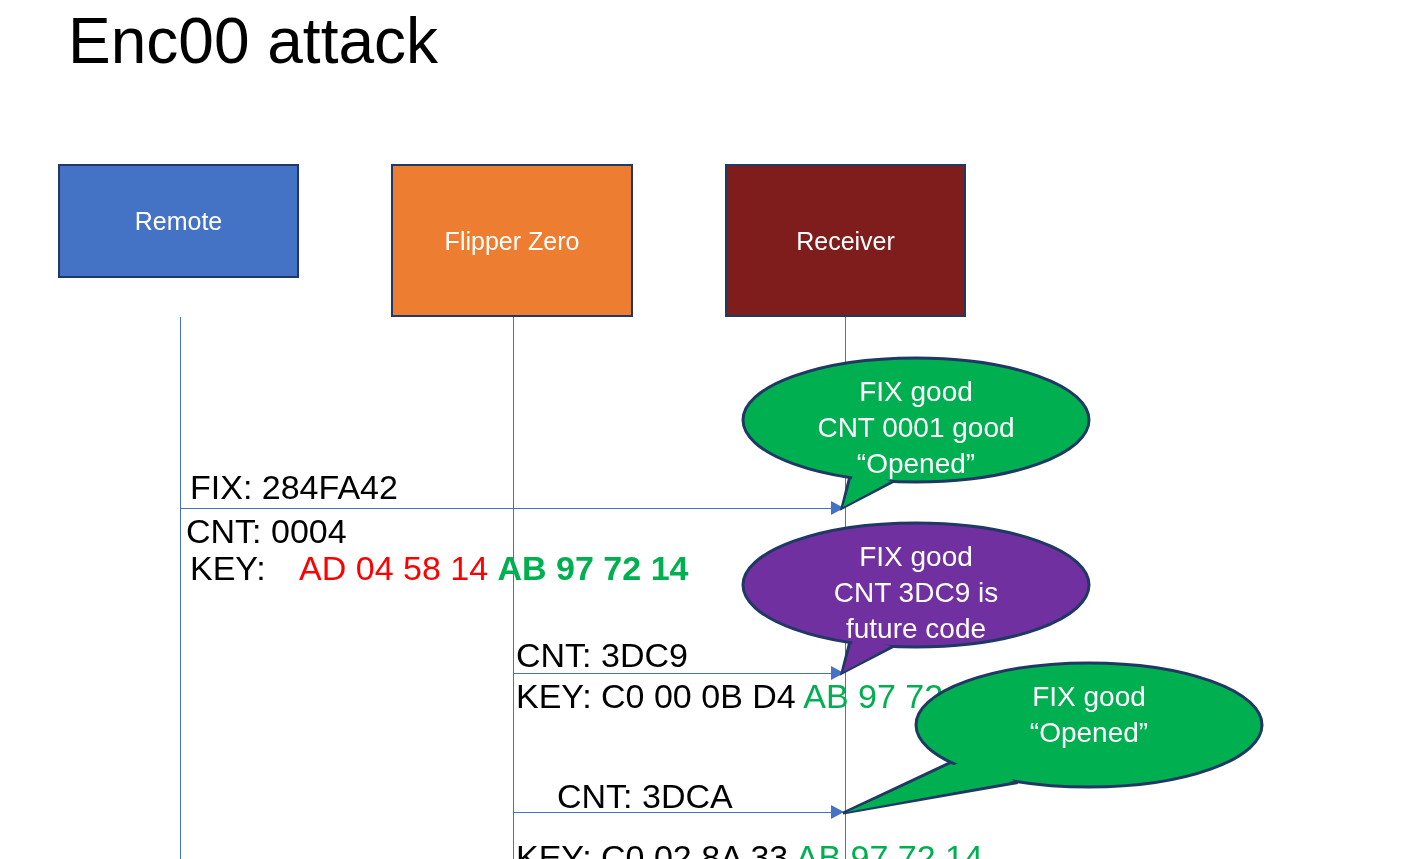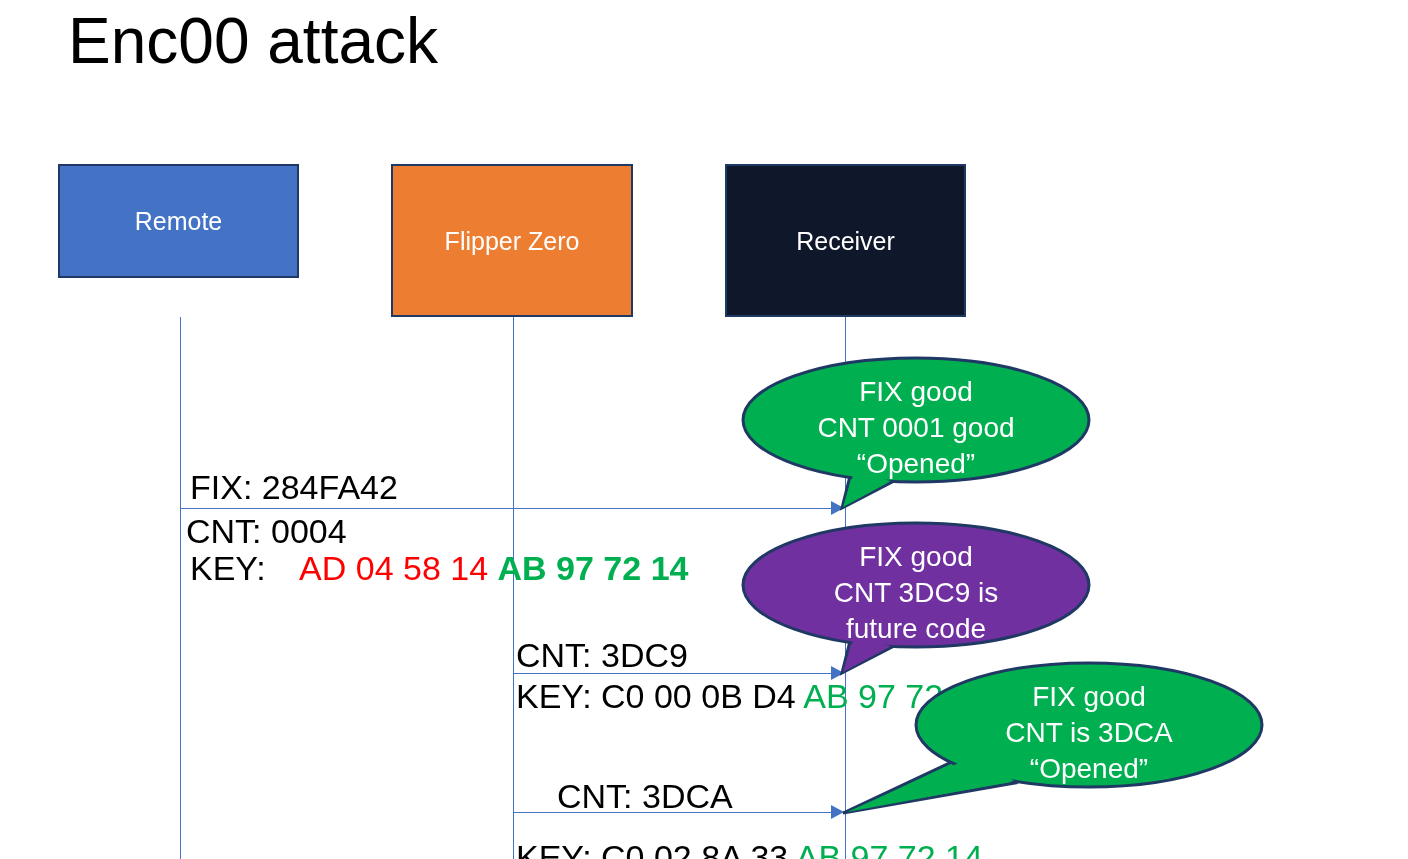--- a/index.html
+++ b/index.html
@@ -39,21 +39,21 @@
     border: 2px solid #1F3864;
     display: flex;
     align-items: center;
     justify-content: center;
     color: #ffffff;
     font-size: 25px;
     line-height: 30px;
   }
   #actor-remote   { left: 58px;  top: 164px; width: 241px; height: 114px; background: #4472C4; }
   #actor-flipper  { left: 391px; top: 164px; width: 242px; height: 153px; background: #ED7D31; }
-  #actor-receiver { left: 725px; top: 164px; width: 241px; height: 153px; background: #0f172a; justify-content: center; }
+  #actor-receiver { left: 725px; top: 164px; width: 241px; height: 153px; background: #7f1d1d; justify-content: center; }
 
   
   .lifeline {
     position: absolute;
     width: 1px;
     background: #4472C4;
   }
   #lifeline-remote   { left: 180px; top: 317px; height: 542px; }
   #lifeline-flipper  { left: 513px; top: 317px; height: 542px; }
   #lifeline-receiver { left: 845px; top: 317px; height: 542px; }
@@ -186,18 +186,17 @@
   </div>
 
   <div class="bubble" id="bubble3">
     <svg width="348" height="170" viewBox="0 0 348 170">
       <path d="M 60 96 L -72 158 L 100 128 Z" fill="#00B050" stroke="#1F3864" stroke-width="3"></path>
       <ellipse cx="174" cy="70" rx="173" ry="62" fill="#00B050" stroke="#1F3864" stroke-width="3"></ellipse>
       <path d="M 62 100 L -68 157 L 99 126 Z" fill="#00B050" stroke="none"></path>
     </svg>
     <div class="bubble-text">
       <div>FIX good</div>
-      <div>CNT is 3DCA</div>
       <div>“Opened”</div>
     </div>
   </div>
 
 </div>
 
 </body></html>

